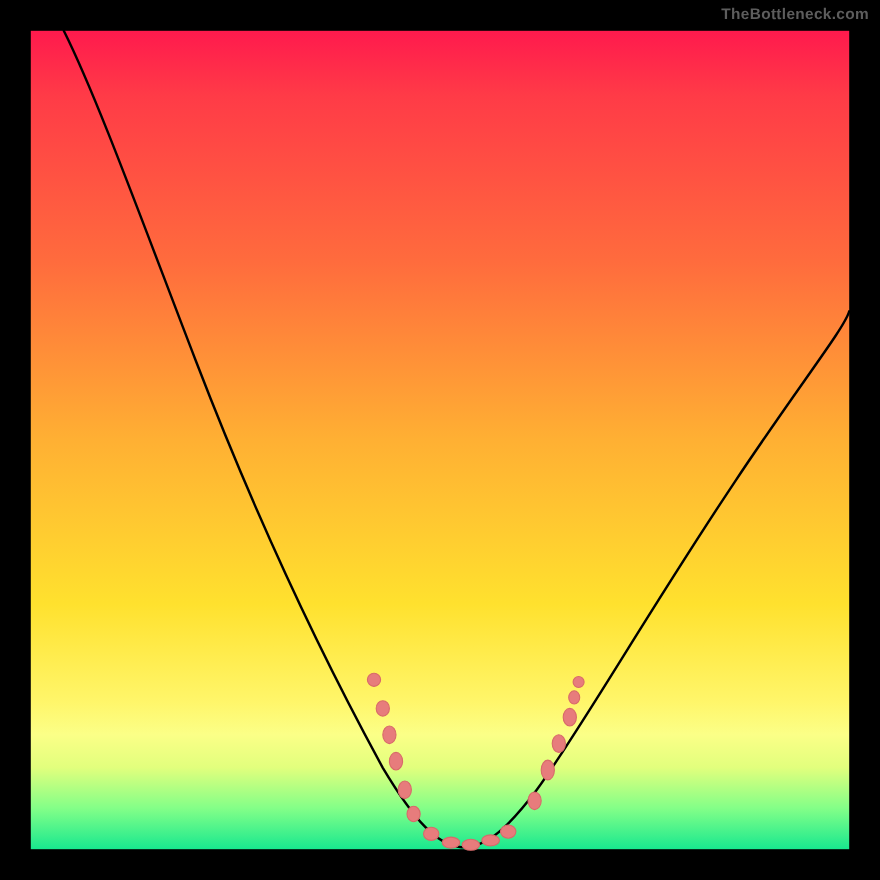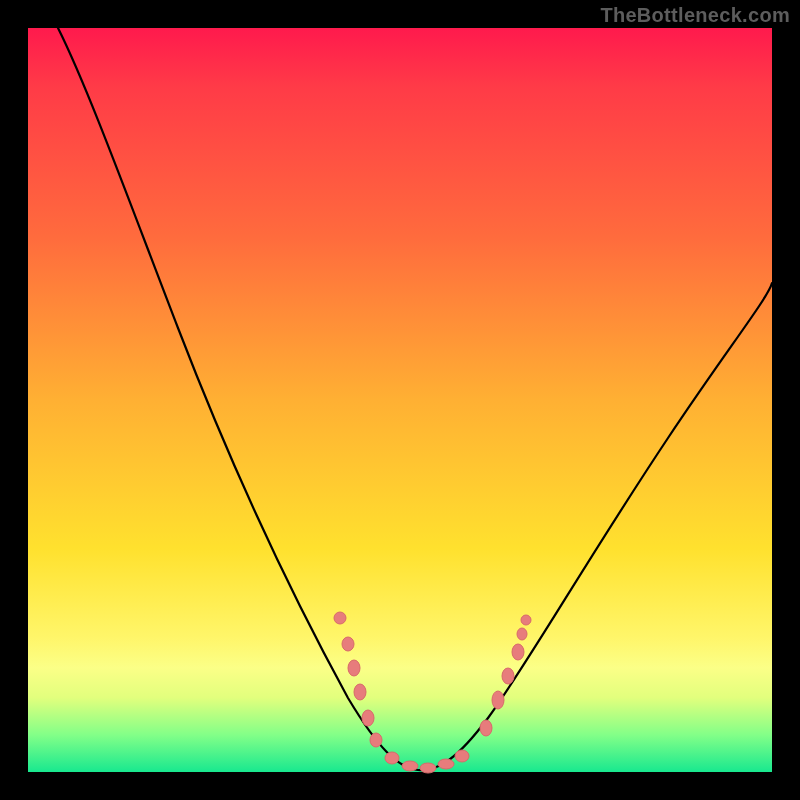--- a/index.html
+++ b/index.html
@@ -35,21 +35,21 @@
       #fbff87 86%,
       #e2ff7d 90%,
       #83ff88 95%,
       #18e88f 100%);
   }
   .watermark {
     position: absolute;
     top: 4px;
     right: 10px;
     font-family: Arial, Helvetica, sans-serif;
-    font-size: 20px;
+    font-size: 14px;
     font-weight: bold;
     color: #5d5d5d;
     letter-spacing: 0.3px;
     user-select: none;
   }
   svg.curve {
     position: absolute;
     left: 0;
     top: 0;
     width: 744px;

